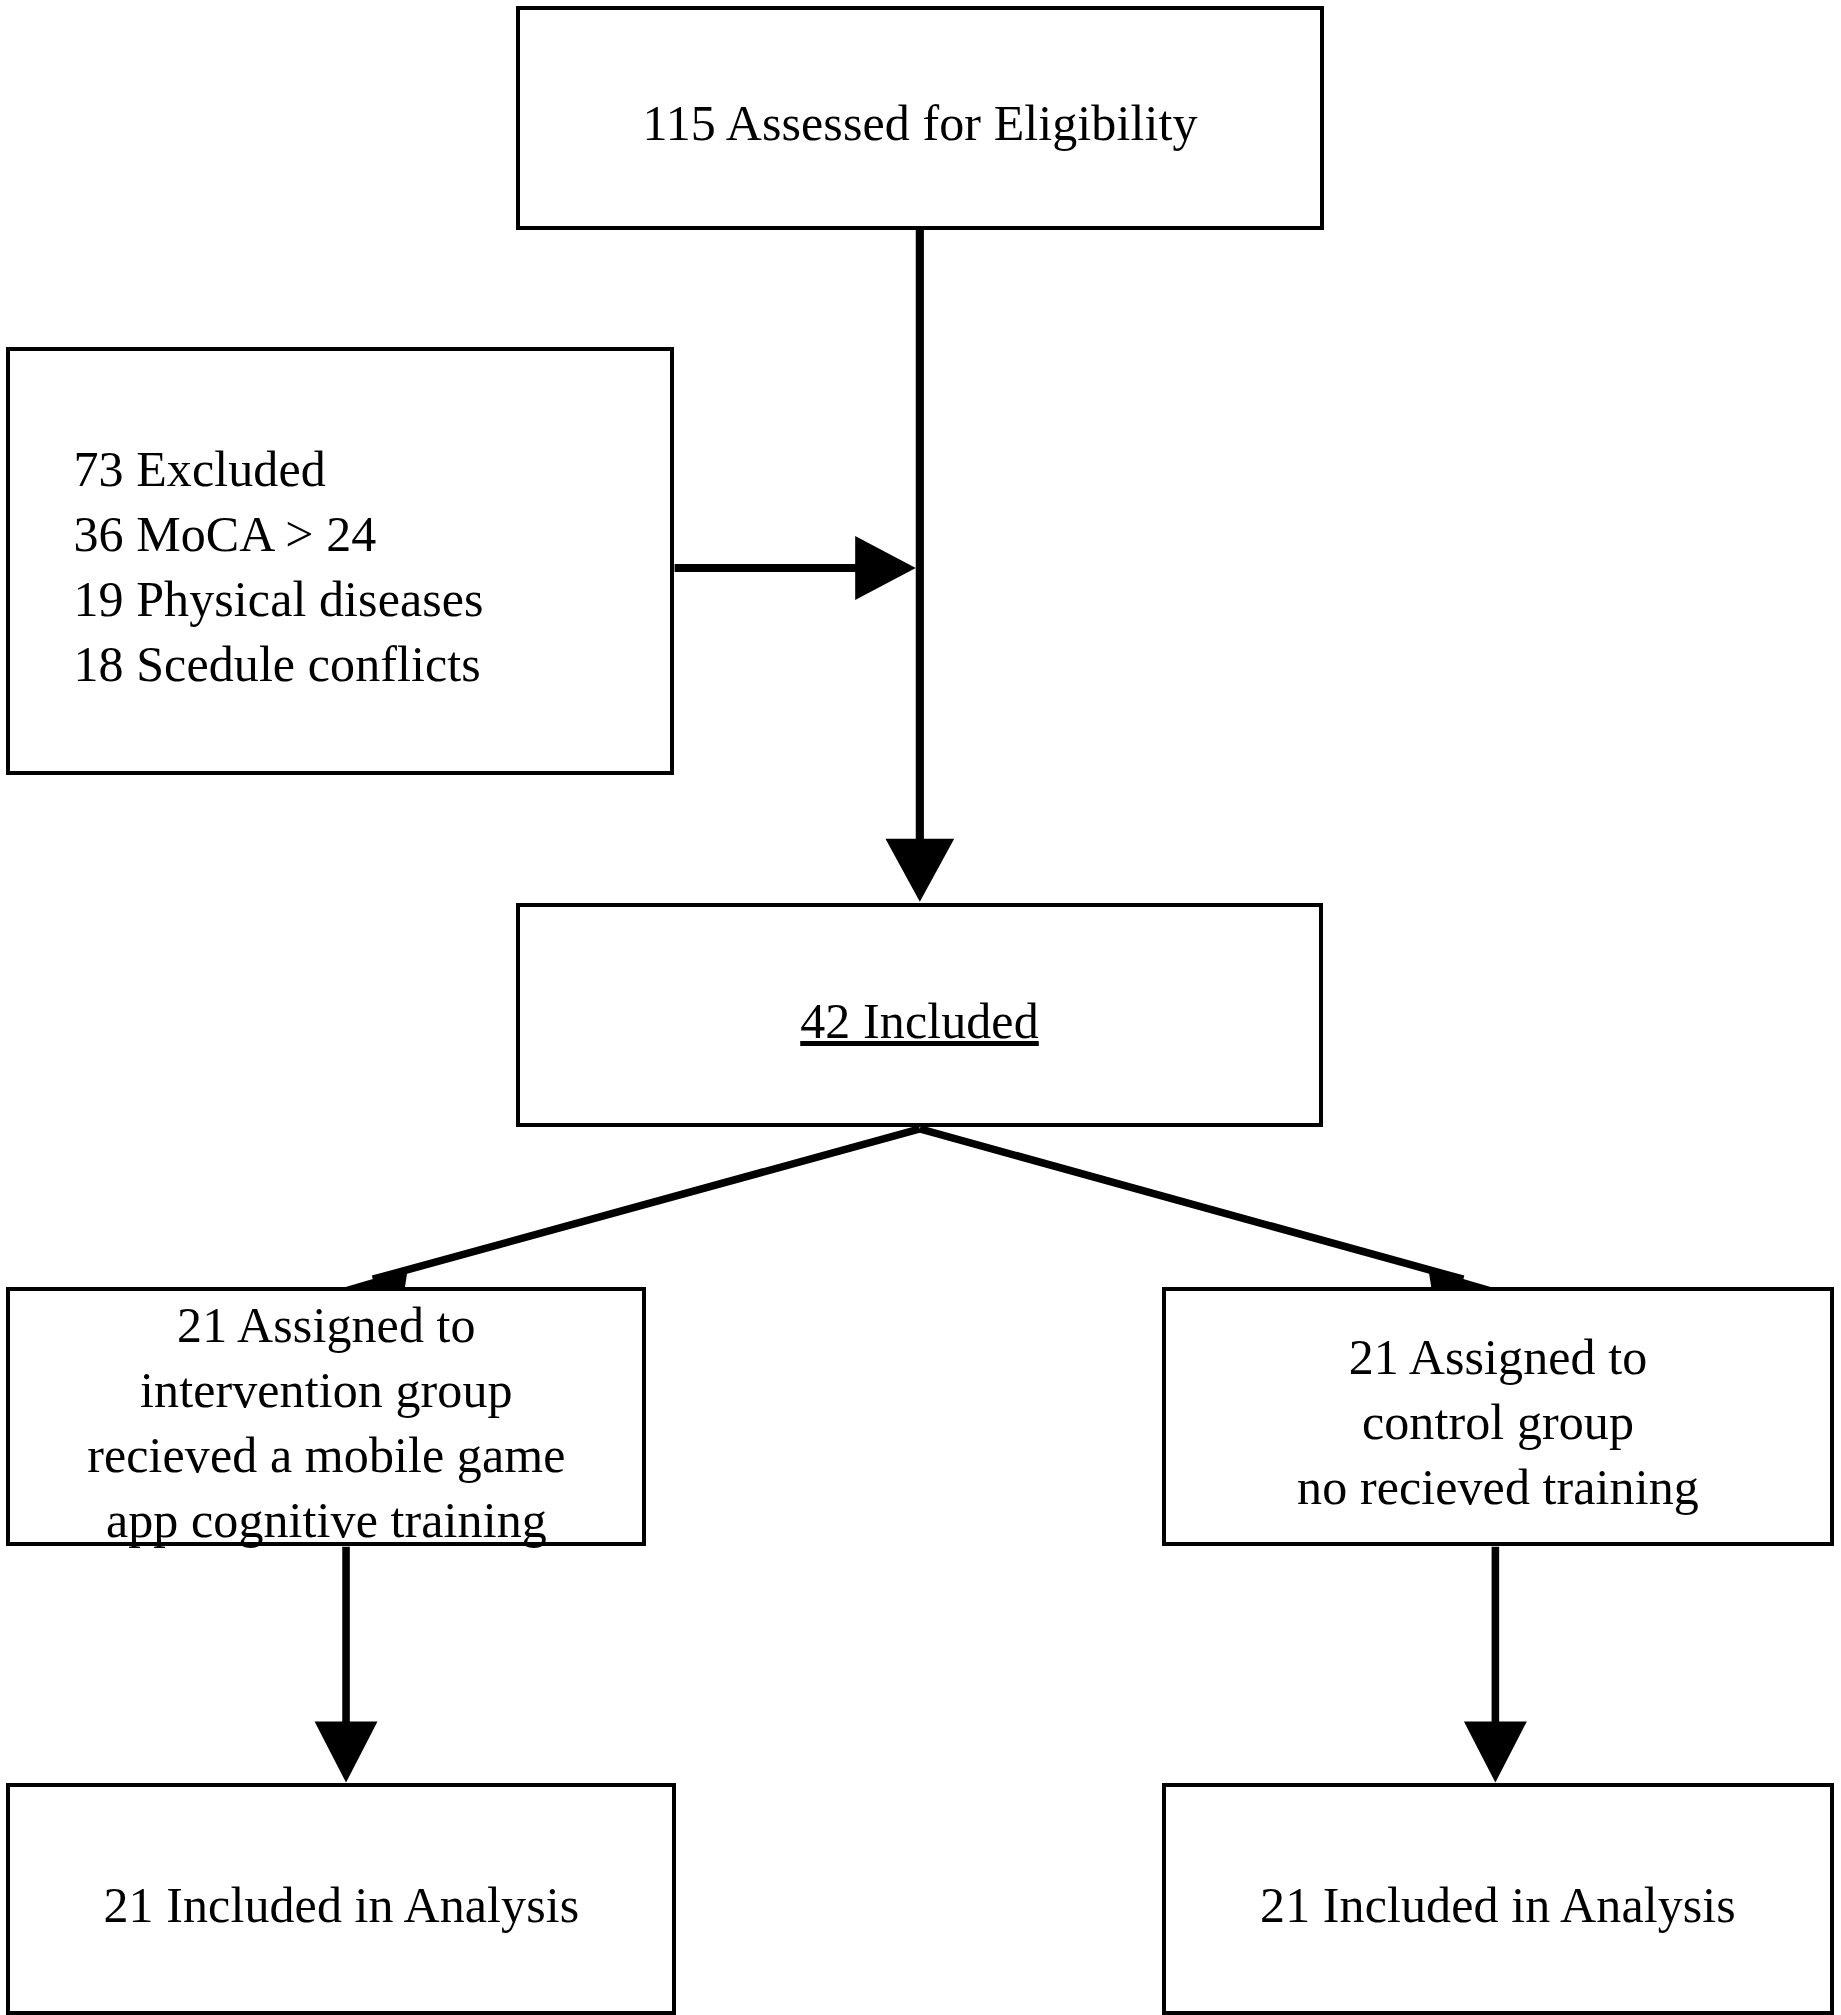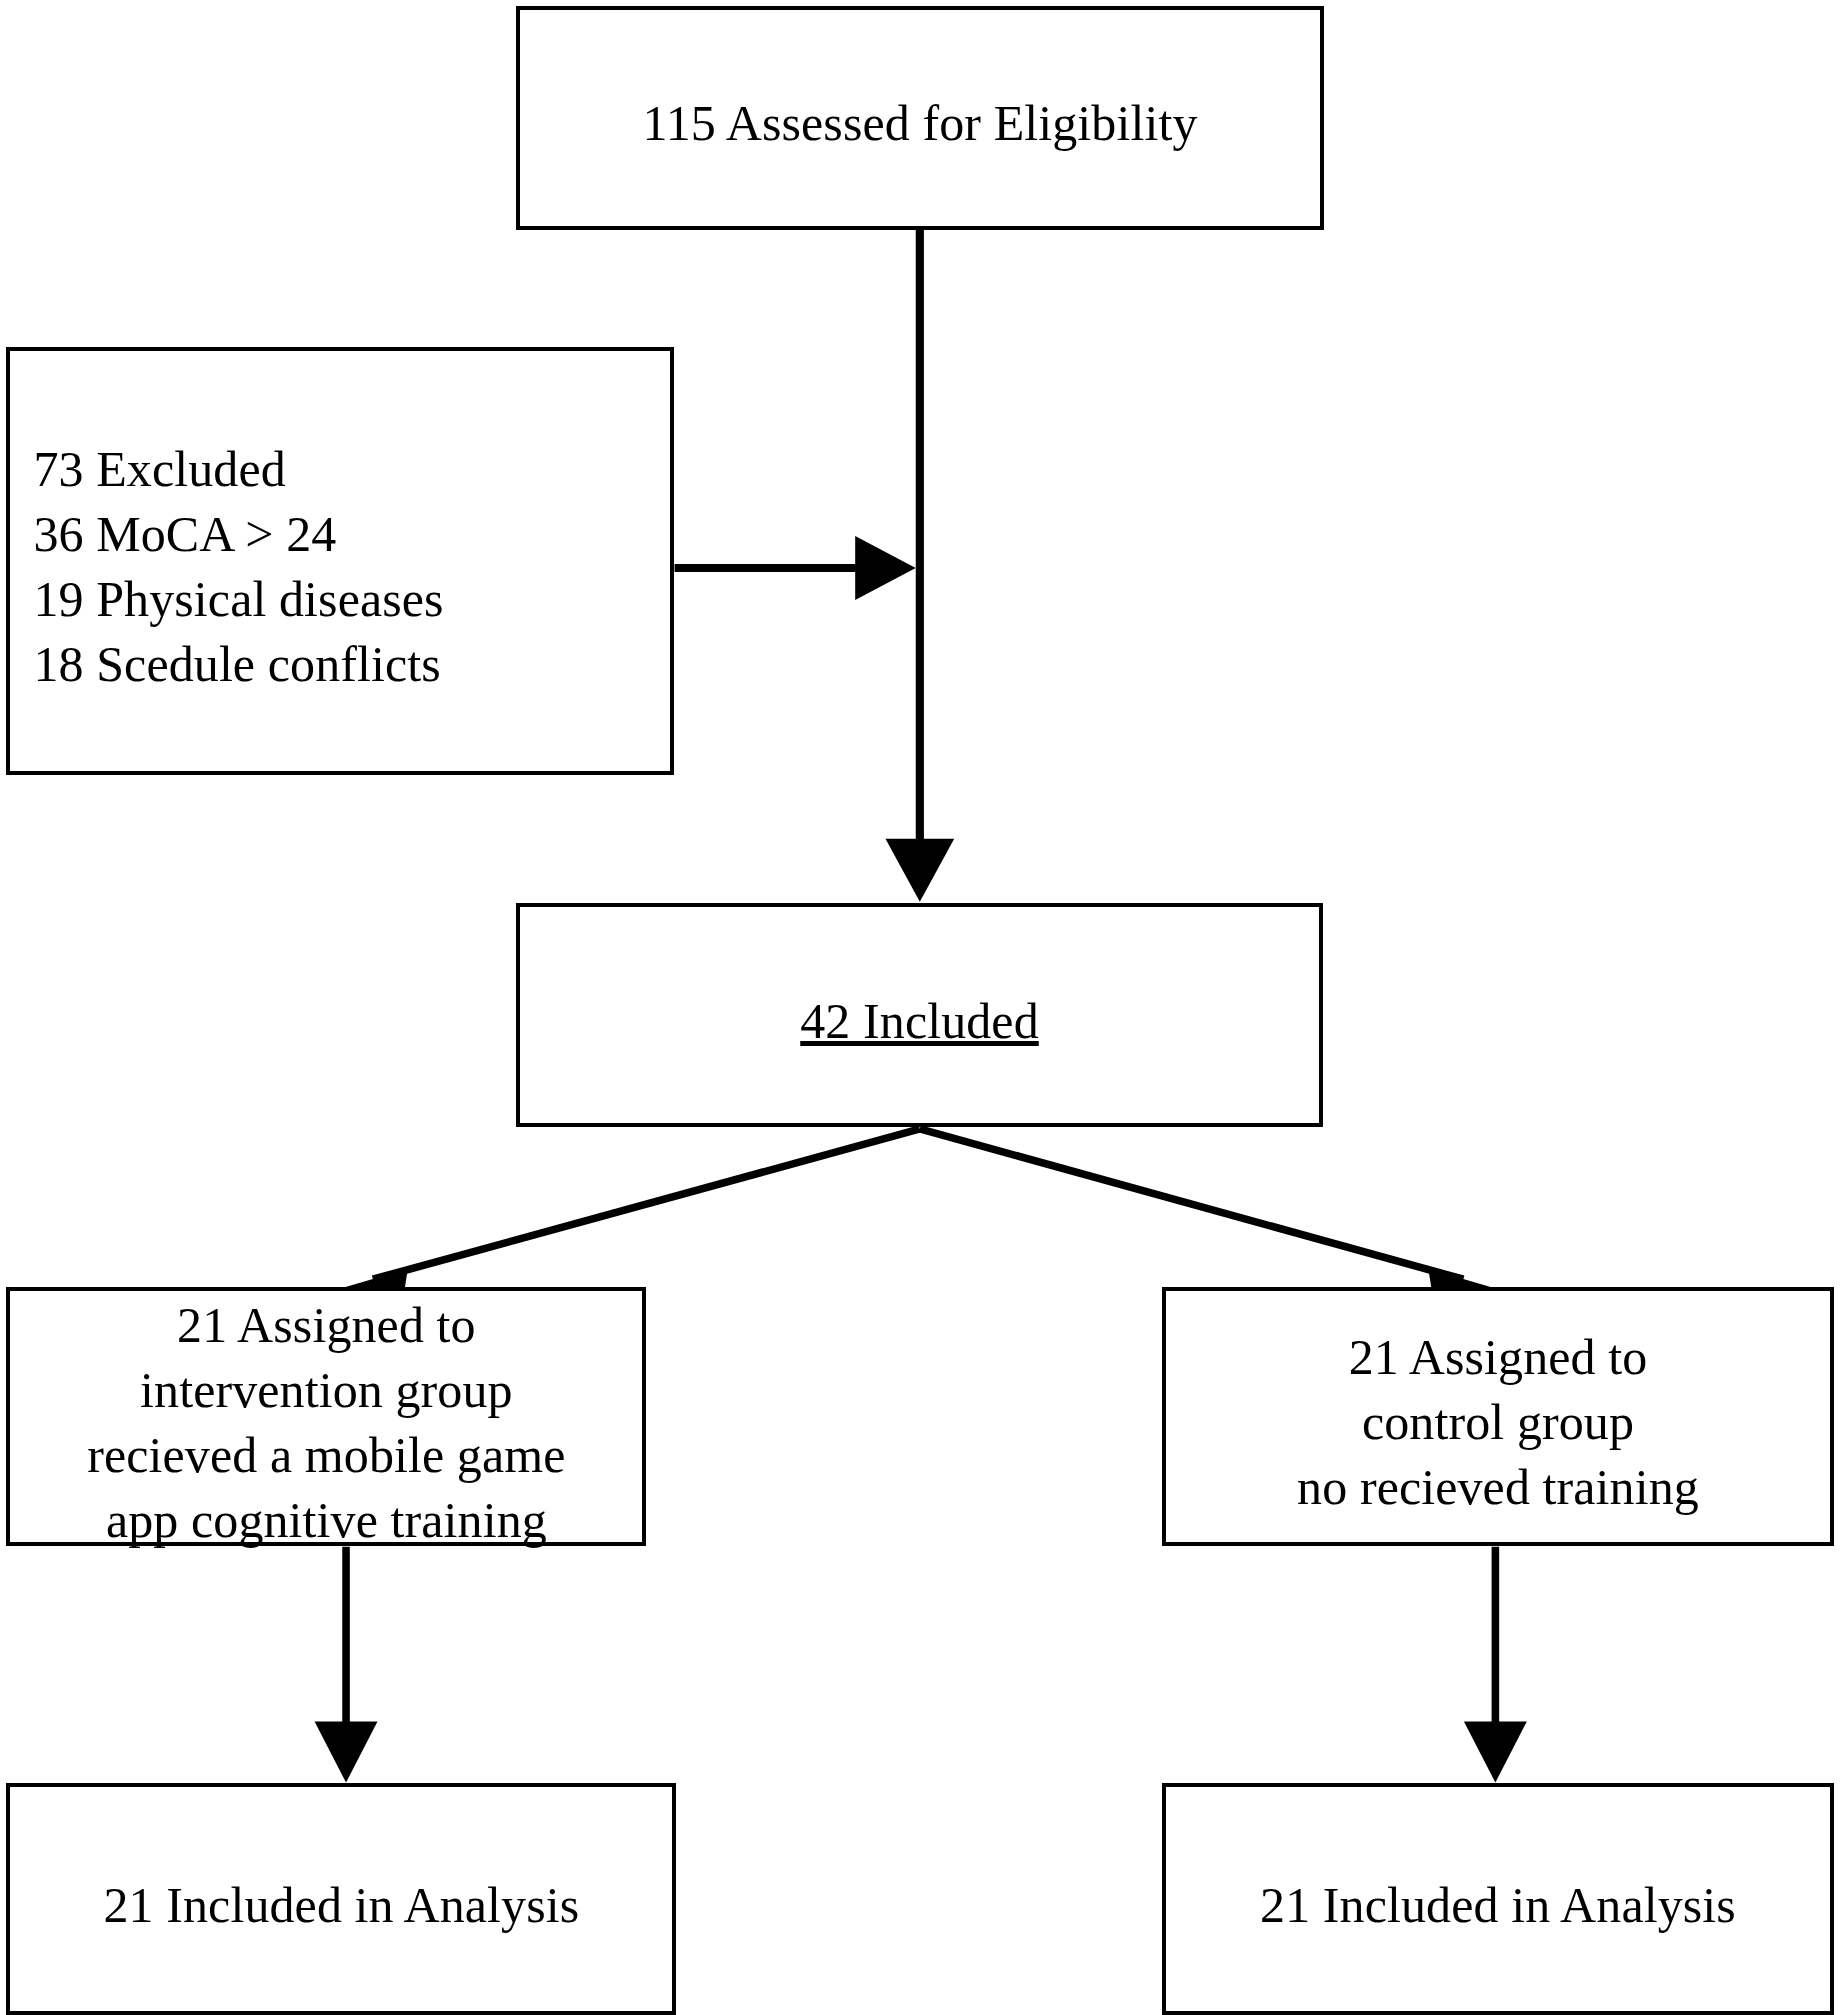--- a/index.html
+++ b/index.html
@@ -44,20 +44,21 @@
     padding: 0 10.5px;
     margin-top: 12px;
   }
   .node-text.align-left {
     text-align: left;
     width: 100%;
     padding-left: 23px;
   }
   .node-box.left-aligned {
     justify-content: flex-start;
+    padding-left: 40px;
   }
 </style>
 </head>
 <body>
 
 <div id="flow-root">
 
   <svg id="flow-svg" viewBox="0 0 3162 3459" aria-hidden="true">
 
     <line x1="1579" y1="395" x2="1579" y2="1480" stroke="#000" stroke-width="14"></line>

